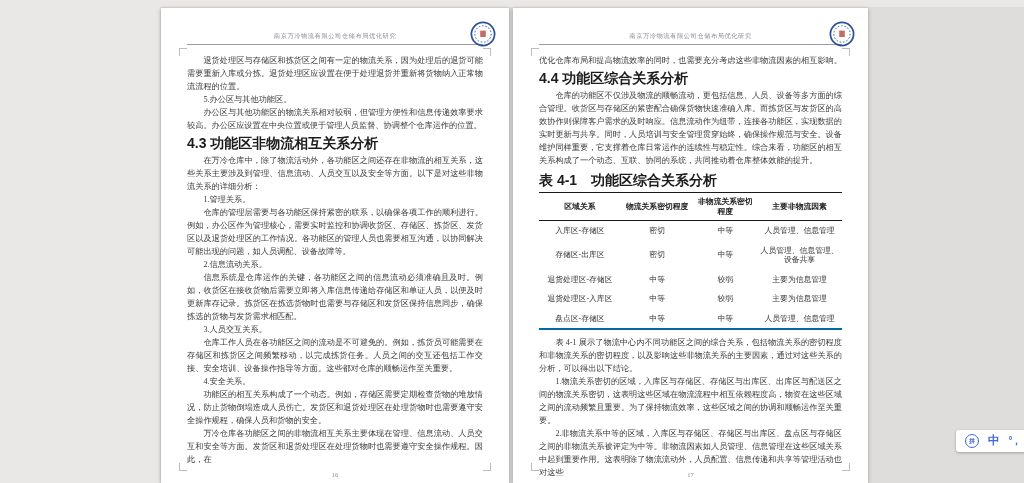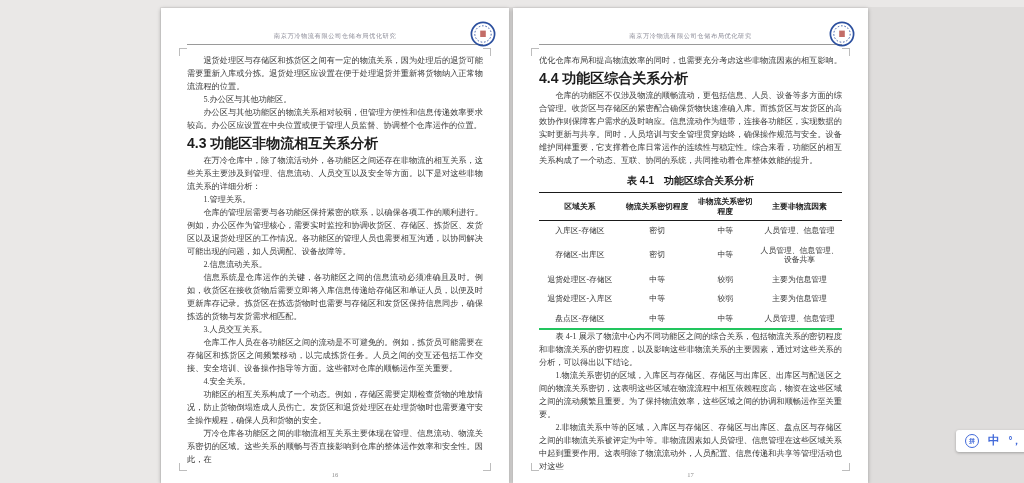--- a/index.html
+++ b/index.html
@@ -28,27 +28,27 @@
   }
   .content p{margin:0;text-indent:2em;}
   .content p.noindent{text-indent:0;}
   .content h2{
     font-family:"Liberation Sans","DejaVu Sans",sans-serif;
     font-size:14px;font-weight:bold;color:#1c1c1c;
     margin:4px 0 4px;text-indent:0;line-height:14px;
   }
   .table-caption{
     font-family:"Liberation Sans","DejaVu Sans",sans-serif;
-    font-size:10px;font-weight:bold;color:#1c1c1c;text-align:center;
+    font-size:14px;font-weight:bold;color:#1c1c1c;text-align:left;
     margin:7px 0 5px;text-indent:0;
   }
   table.reltable{
     width:100%;border-collapse:collapse;table-layout:fixed;
-    border-top:1.5px solid #1a1a1a;border-bottom:2px solid #22c55e;
-    font-size:7.8px;
+    border-top:1.5px solid #1a1a1a;border-bottom:2px solid #0369a1;
+    font-size:7.8px;margin-bottom:6px;
   }
   table.reltable th,table.reltable td{
     text-align:center;vertical-align:middle;padding:5px 2px;line-height:9.5px;
   }
   table.reltable thead th{
     border-bottom:1px solid #1a1a1a;font-weight:bold;color:#222;padding:4px 1px;
   }
   table.reltable td{color:#333;}
   .page-num{
     position:absolute;bottom:5px;left:0;right:0;text-align:center;
@@ -99,21 +99,21 @@
     <h2>4.3 功能区非物流相互关系分析</h2>
     <p>在万冷仓库中，除了物流活动外，各功能区之间还存在非物流的相互关系，这些关系主要涉及到管理、信息流动、人员交互以及安全等方面。以下是对这些非物流关系的详细分析：</p>
     <p>1.管理关系。</p>
     <p>仓库的管理层需要与各功能区保持紧密的联系，以确保各项工作的顺利进行。例如，办公区作为管理核心，需要实时监控和协调收货区、存储区、拣货区、发货区以及退货处理区的工作情况。各功能区的管理人员也需要相互沟通，以协同解决可能出现的问题，如人员调配、设备故障等。</p>
     <p>2.信息流动关系。</p>
     <p>信息系统是仓库运作的关键，各功能区之间的信息流动必须准确且及时。例如，收货区在接收货物后需要立即将入库信息传递给存储区和单证人员，以便及时更新库存记录。拣货区在拣选货物时也需要与存储区和发货区保持信息同步，确保拣选的货物与发货需求相匹配。</p>
     <p>3.人员交互关系。</p>
     <p>仓库工作人员在各功能区之间的流动是不可避免的。例如，拣货员可能需要在存储区和拣货区之间频繁移动，以完成拣货任务。人员之间的交互还包括工作交接、安全培训、设备操作指导等方面。这些都对仓库的顺畅运作至关重要。</p>
     <p>4.安全关系。</p>
     <p>功能区的相互关系构成了一个动态。例如，存储区需要定期检查货物的堆放情况，防止货物倒塌造成人员伤亡。发货区和退货处理区在处理货物时也需要遵守安全操作规程，确保人员和货物的安全。</p>
-    <p>万冷仓库各功能区之间的非物流相互关系主要体现在管理、信息流动、物流关系密切的区域。这些关系的顺畅与否直接影响到仓库的整体运作效率和安全性。因此，在</p>
+    <p>万冷仓库各功能区之间的非物流相互关系主要体现在管理、信息流动、人员交互和安全等方面。发货区和退货处理区在处理货物时也需要遵守安全操作规程。因此，在</p>
   </div>
 
   <div class="page-num">16</div>
 </div>
 
 <div class="page" id="page-2">
   <div class="running-head">南京万冷物流有限公司仓储布局优化研究</div>
   <div class="seal">
     <svg width="26" height="26" viewBox="0 0 26 26">
       <circle cx="13" cy="13" r="11.6" fill="none" stroke="#2b4f9e" stroke-width="1.7"></circle>

